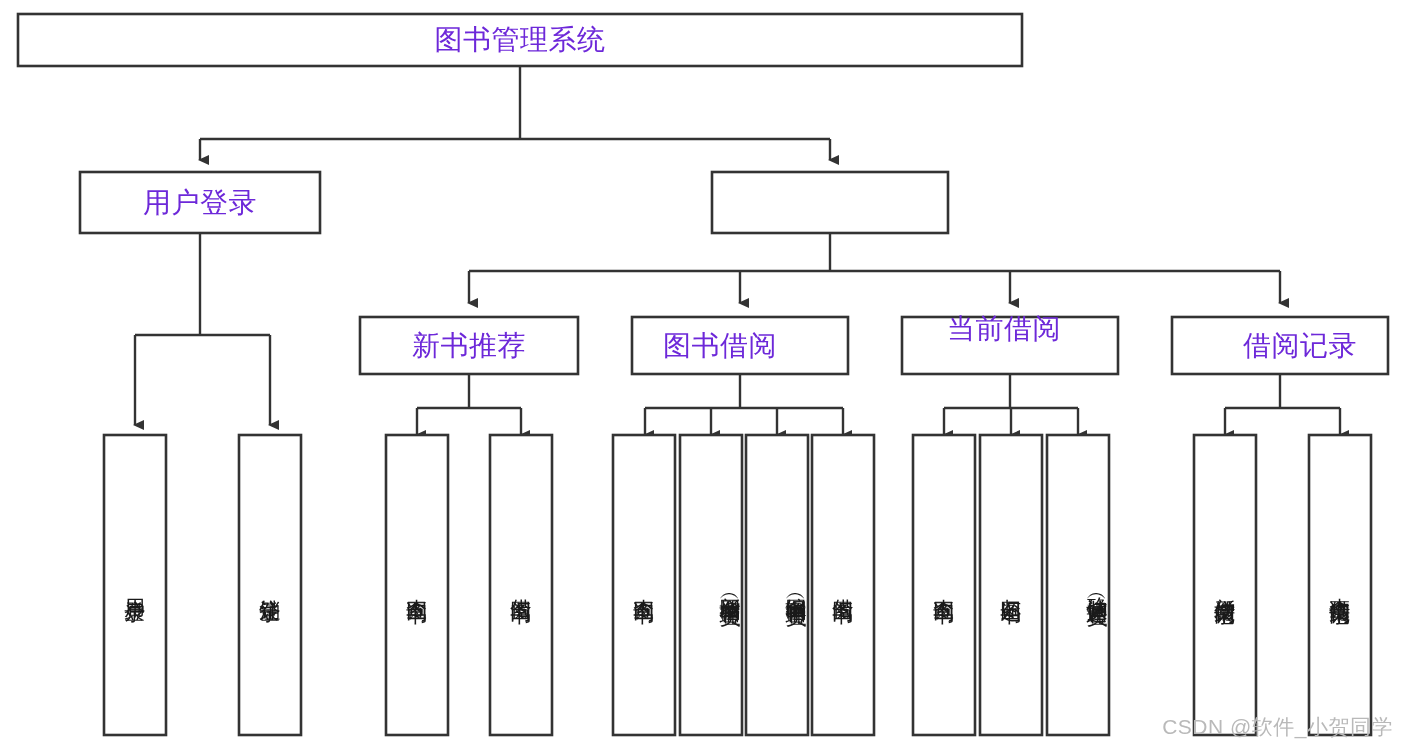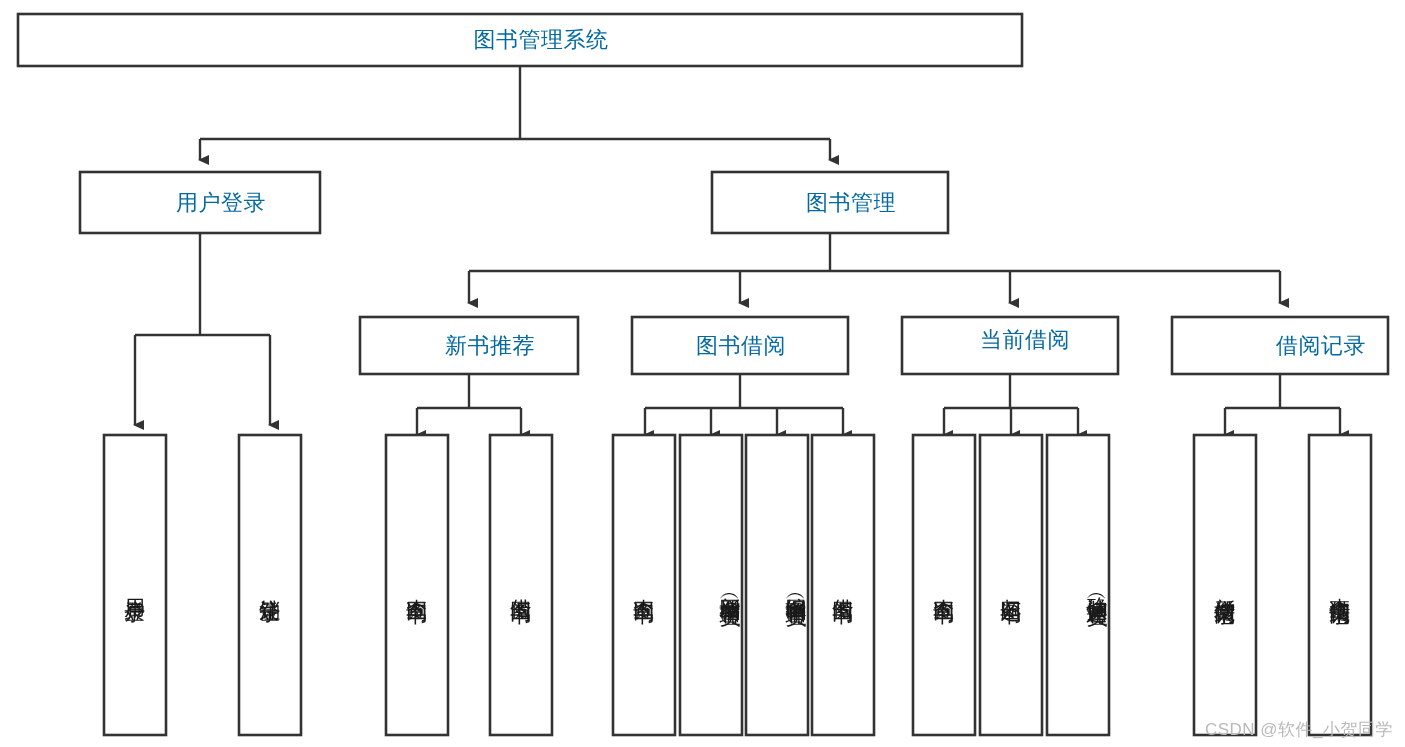--- a/index.html
+++ b/index.html
@@ -59,32 +59,31 @@
     align-items: flex-start;
     padding-top: 4px;
     box-sizing: border-box;
   }
   .hlabel-wrap {
     position: absolute;
     display: flex;
     align-items: center;
     justify-content: center;
     font-family: "Liberation Sans", "DejaVu Sans", sans-serif;
-    font-size: 22px;
-    color: #0369a1;
+    font-size: 28px;
+    color: #6d28d9;
     letter-spacing: 0.5px;
     pointer-events: none;
-    margin-left: 21px;
   }
   .watermark {
     position: absolute;
     right: 12px;
     bottom: 6px;
     font-family: "Liberation Sans", "DejaVu Sans", sans-serif;
-    font-size: 17px;
+    font-size: 21px;
     color: #b9b9b9;
     letter-spacing: 0.5px;
     user-select: none;
   }
 </style>
 </head>
 <body>
 
 <div id="diagram-root">
 
@@ -165,25 +164,24 @@
       <rect class="node-box" x="1047" y="435" width="62" height="300"></rect>
 
       <rect class="node-box" x="1194" y="435" width="62" height="300"></rect>
       <rect class="node-box" x="1309" y="435" width="62" height="300"></rect>
     </g>
   </svg>
 
   <div class="hlabel-wrap" style="left:18px; top:14px; width:1004px; height:52px;">图书管理系统</div>
 
   <div class="hlabel-wrap" style="left:80px; top:172px; width:240px; height:61px;">用户登录</div>
-  <div class="hlabel-wrap" style="left:712px; top:172px; width:236px; height:61px;">图书管理</div>
 
   <div class="hlabel-wrap" style="left:360px; top:317px; width:218px; height:57px;">新书推荐</div>
   <div class="hlabel-wrap" style="left:632px; top:317px; width:176px; height:57px;">图书借阅</div>
-  <div class="hlabel-wrap" style="left:902px; top:311px; width:204px; height:57px;border-radius:19px;">当前借阅</div>
+  <div class="hlabel-wrap" style="left:902px; top:300px; width:204px; height:57px;border-radius:19px;">当前借阅</div>
   <div class="hlabel-wrap" style="left:1172px; top:317px; width:256px; height:57px;">借阅记录</div>
 
   <div class="vlabel-wrap" style="left:104px; top:435px; width:62px; height:300px;">用户登录</div>
   <div class="vlabel-wrap" style="left:239px; top:435px; width:62px; height:300px;">注销登录</div>
 
   <div class="vlabel-wrap" style="left:386px; top:435px; width:62px; height:300px;">查询图书</div>
   <div class="vlabel-wrap" style="left:490px; top:435px; width:62px; height:300px;">借阅图书</div>
 
   <div class="vlabel-wrap" style="left:613px; top:435px; width:62px; height:300px;">查询图书</div>
   <div class="vlabel-wrap top-align" style="left:680px; top:435px; width:62px; height:300px;">新增图书（管理员）</div>

